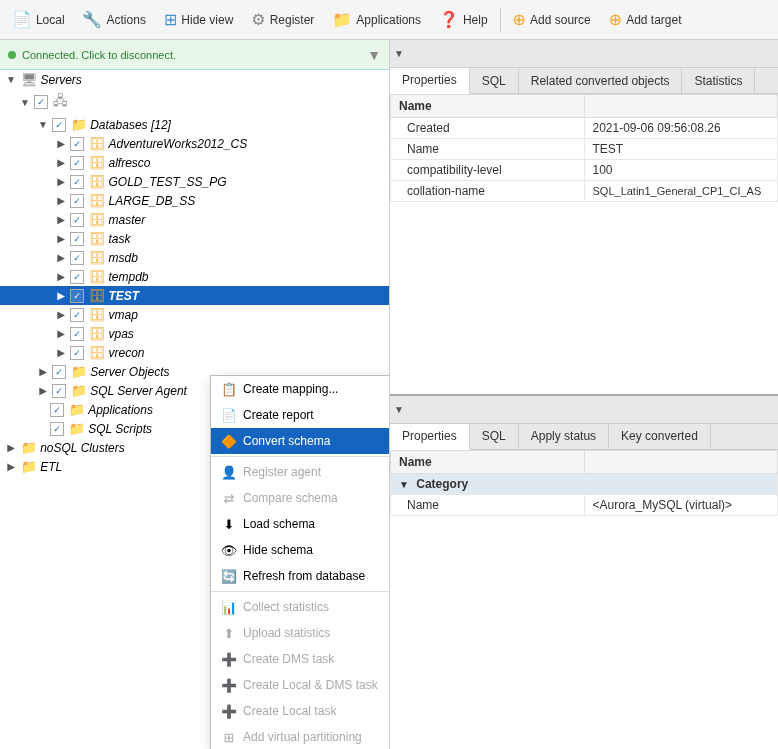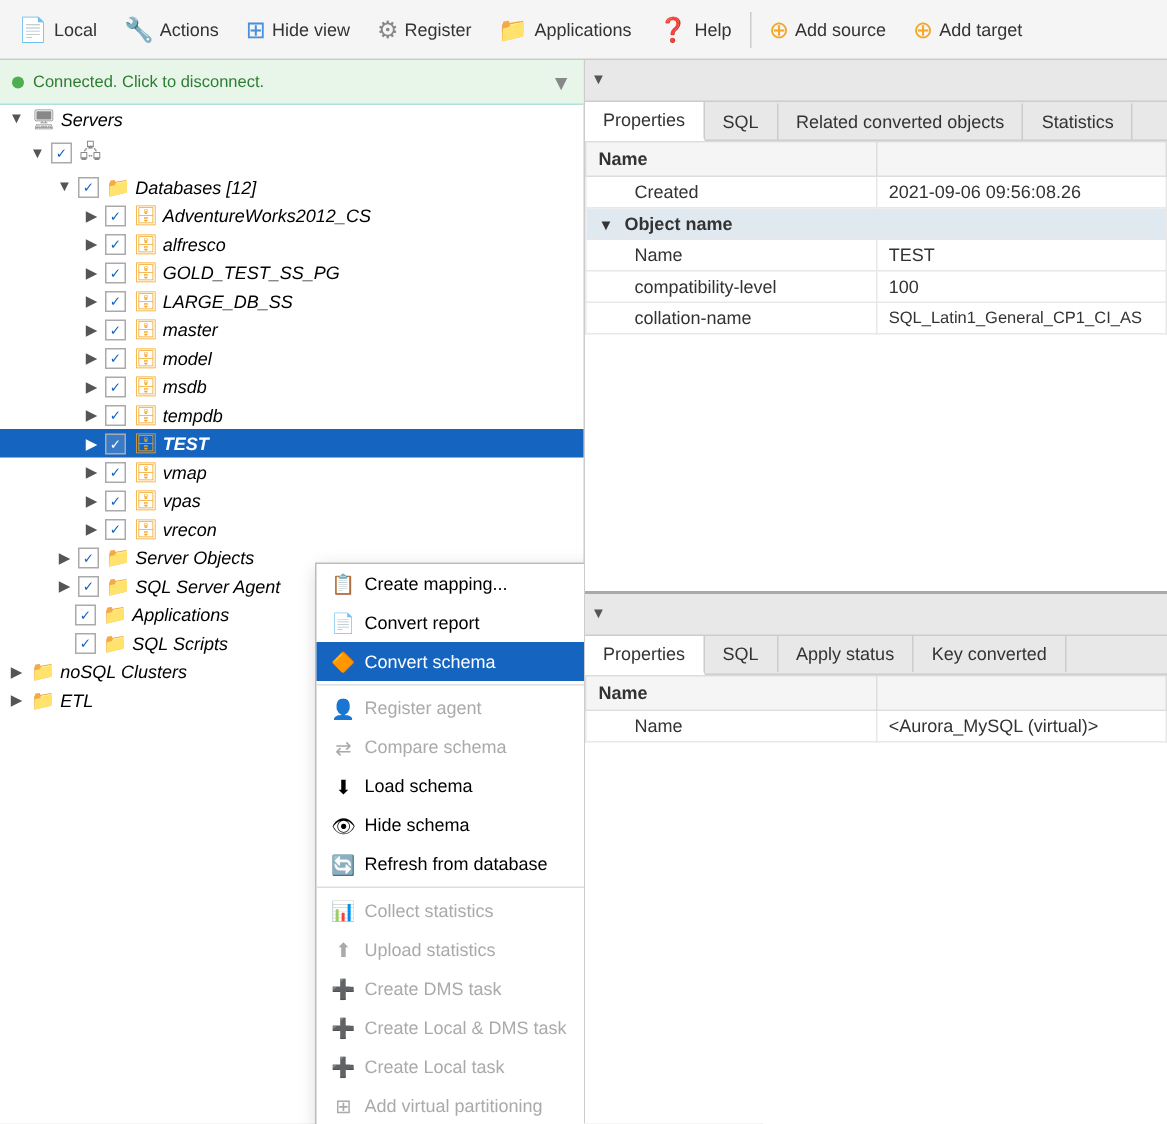--- a/index.html
+++ b/index.html
@@ -84,21 +84,21 @@
       padding: 5px 12px; font-size: 12px; cursor: pointer; border: none;
       background: none; border-right: 1px solid #ccc; color: #333;
     }
     .tab-btn.active { background: #fff; font-weight: 500; border-bottom: 2px solid #fff; margin-bottom: -1px; }
 
     .props-table { width: 100%; border-collapse: collapse; font-size: 12px; }
     .props-table th { background: #f5f5f5; border: 1px solid #ddd; padding: 4px 8px; text-align: left; font-weight: 600; color: #333; }
     .props-table td { border: 1px solid #e8e8e8; padding: 3px 8px; color: #333; }
     .section-header td { background: #e0e8f0; font-weight: 600; padding: 3px 8px; }
     .section-arrow { font-size: 10px; margin-right: 4px; }
-    .sub-row td:first-child { padding-left: 32px; }
+    .sub-row td:first-child { padding-left: 16px; }
 
     .props-wrapper { flex: 1; overflow-y: auto; }
   </style>
 </head>
 <body>
 
 <div class="toolbar">
   <button class="toolbar-btn">
     <span class="toolbar-icon toolbar-icon-file">📄</span>
     <span>Local</span>
@@ -194,21 +194,21 @@
       <div class="tree-node" style="padding-left:54px">
         <span class="tree-arrow">▶</span>
         <span class="tree-checkbox checked"></span>
         <span class="tree-icon icon-db">🗄</span>
         <span class="tree-label">master</span>
       </div>
       <div class="tree-node" style="padding-left:54px">
         <span class="tree-arrow">▶</span>
         <span class="tree-checkbox checked"></span>
         <span class="tree-icon icon-db">🗄</span>
-        <span class="tree-label">model</span>
+        <span class="tree-label">task</span>
       </div>
       <div class="tree-node" style="padding-left:54px">
         <span class="tree-arrow">▶</span>
         <span class="tree-checkbox checked"></span>
         <span class="tree-icon icon-db">🗄</span>
         <span class="tree-label">msdb</span>
       </div>
       <div class="tree-node" style="padding-left:54px">
         <span class="tree-arrow">▶</span>
         <span class="tree-checkbox checked"></span>
@@ -280,21 +280,21 @@
         <span class="tree-label">ETL</span>
       </div>
 
       <div class="context-menu">
         <div class="ctx-item">
           <span class="ctx-icon">📋</span>
           <span>Create mapping...</span>
         </div>
         <div class="ctx-item">
           <span class="ctx-icon">📄</span>
-          <span>Convert report</span>
+          <span>Create report</span>
         </div>
         <div class="ctx-item active">
           <span class="ctx-icon" style="color:#f5a623">🔶</span>
           <span>Convert schema</span>
         </div>
         <div class="ctx-sep"></div>
         <div class="ctx-item disabled">
           <span class="ctx-icon">👤</span>
           <span>Register agent</span>
         </div>
@@ -363,26 +363,20 @@
             <tr>
               <th style="width:50%">Name</th>
               <th style="width:50%"></th>
             </tr>
           </thead>
           <tbody>
             <tr class="sub-row">
               <td>Created</td>
               <td>2021-09-06 09:56:08.26</td>
             </tr>
-            <tr class="section-header">
-              <td colspan="2">
-                <span class="section-arrow">▼</span>
-                <span>Object name</span>
-              </td>
-            </tr>
             <tr class="sub-row">
               <td>Name</td>
               <td>TEST</td>
             </tr>
             <tr class="sub-row">
               <td>compatibility-level</td>
               <td>100</td>
             </tr>
             <tr class="sub-row">
               <td>collation-name</td>
@@ -405,20 +399,26 @@
       </div>
       <div class="props-wrapper">
         <table class="props-table">
           <thead>
             <tr>
               <th style="width:50%">Name</th>
               <th style="width:50%"></th>
             </tr>
           </thead>
           <tbody>
+            <tr class="section-header">
+              <td colspan="2">
+                <span class="section-arrow">▼</span>
+                <span>Category</span>
+              </td>
+            </tr>
             <tr class="sub-row">
               <td>Name</td>
               <td>&lt;Aurora_MySQL (virtual)&gt;</td>
             </tr>
           </tbody>
         </table>
       </div>
     </div>
 
   </div>

